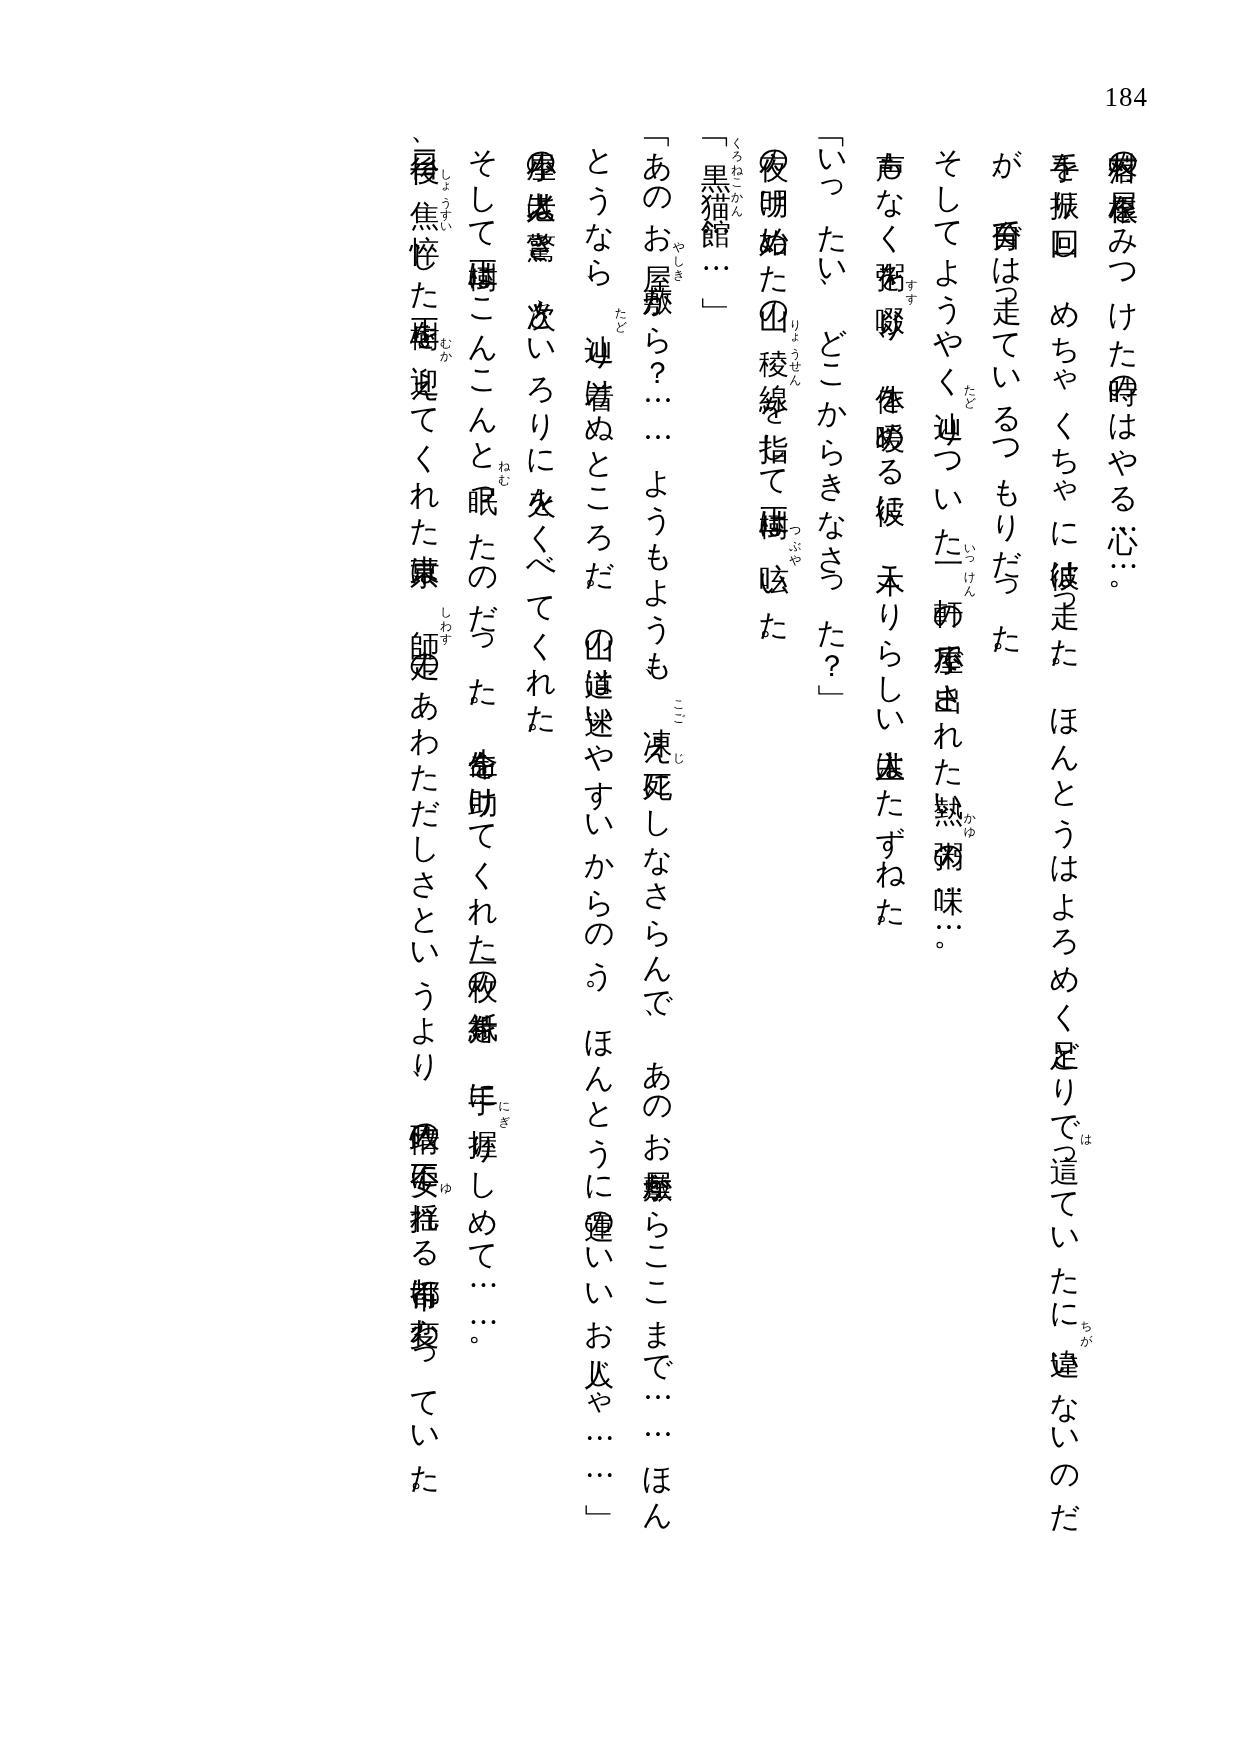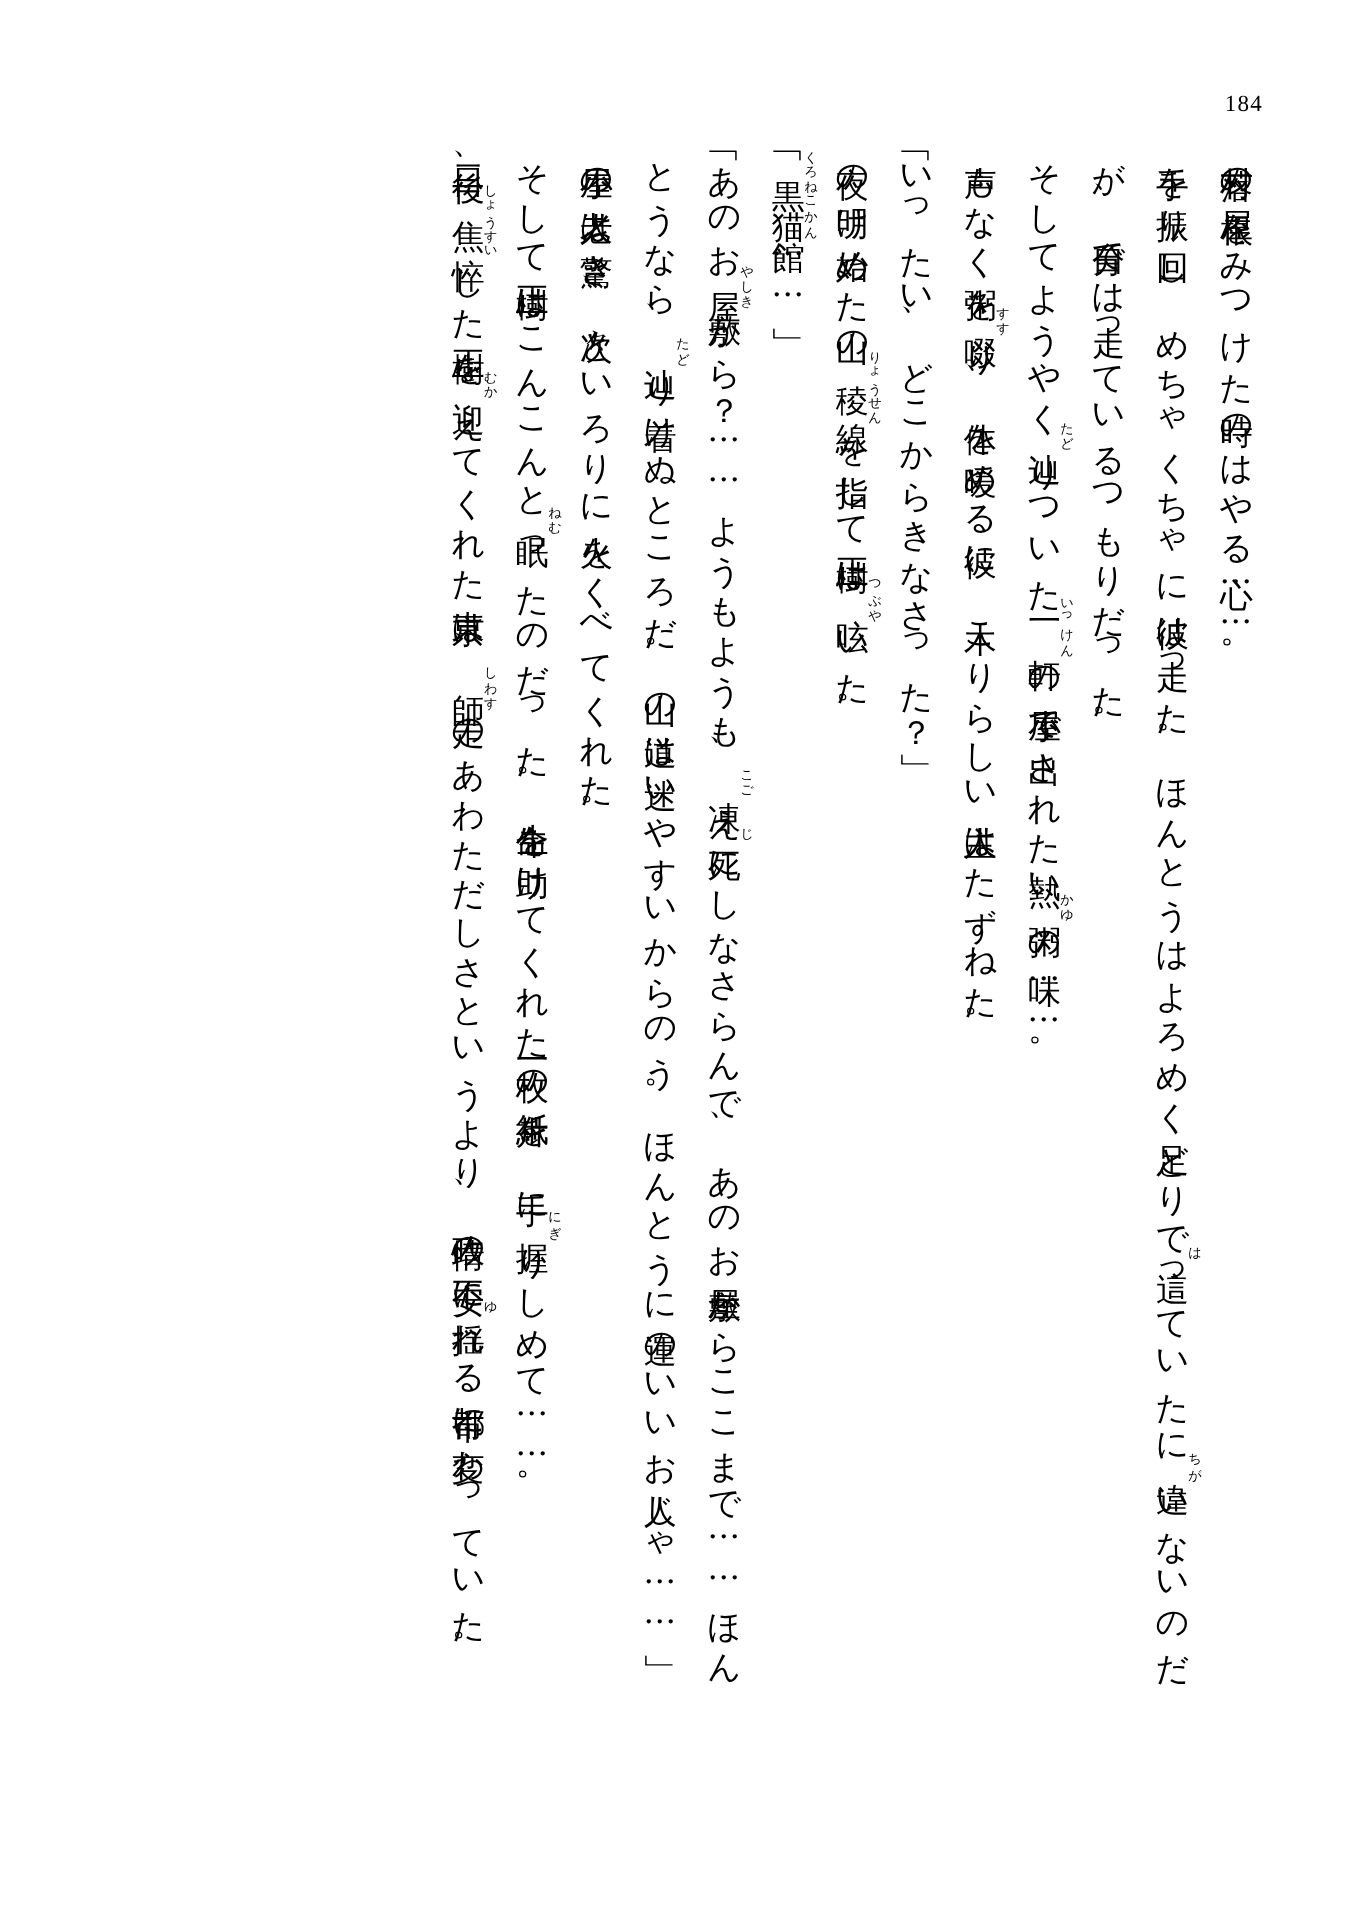--- a/index.html
+++ b/index.html
@@ -13,21 +13,21 @@
     height: 1752px;
     background: #ffffff;
     overflow: hidden;
     font-family: "Liberation Serif", "DejaVu Serif", serif;
     color: #000000;
   }
   .page-number {
     position: absolute;
     top: 82px;
     right: 92px;
-    font-size: 21px;
+    font-size: 27px;
     letter-spacing: 1px;
     font-family: "Liberation Serif", serif;
   }
   .body-text {
     position: absolute;
     top: 128px;
     right: 88px;
     left: 110px;
     height: 1390px;
     writing-mode: vertical-rl;

